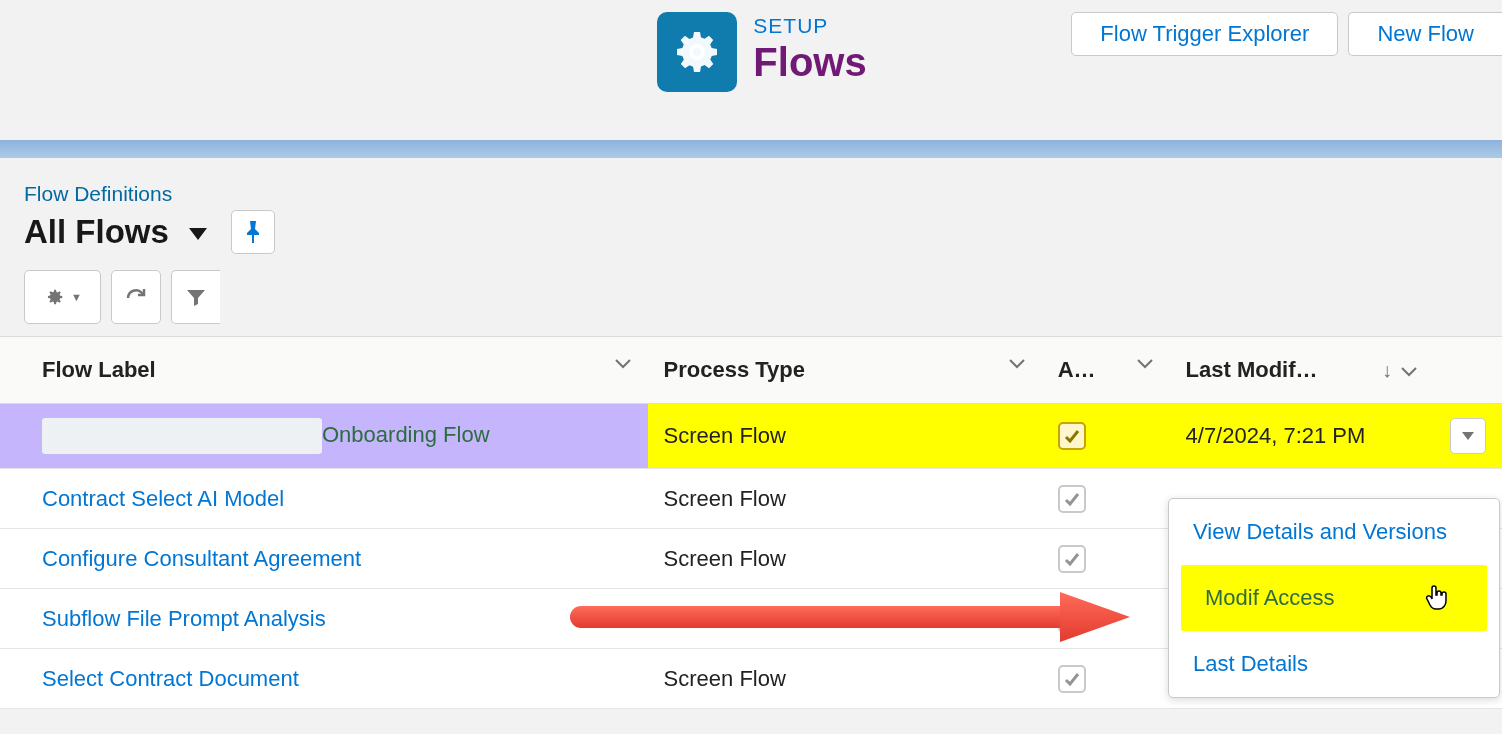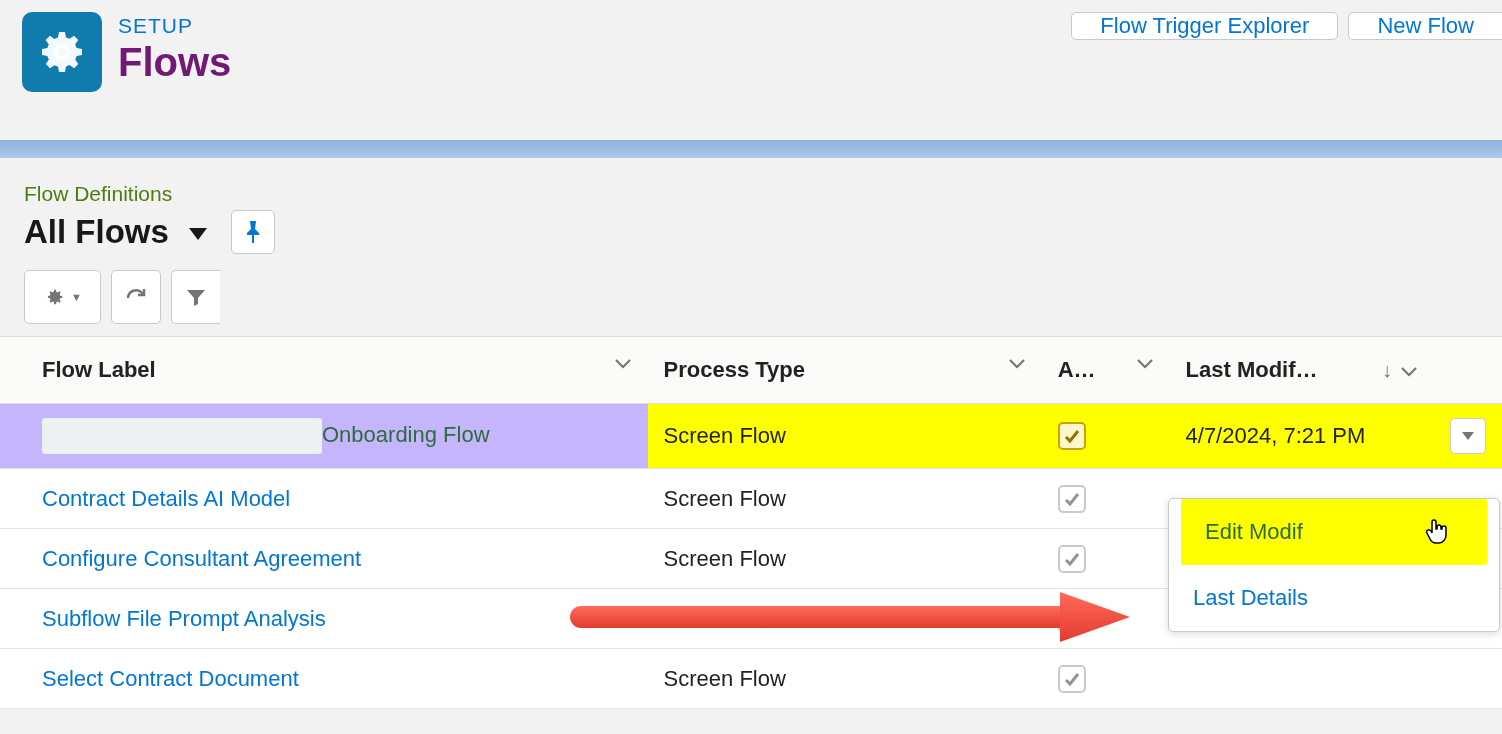--- a/index.html
+++ b/index.html
@@ -1,27 +1,27 @@
 <!DOCTYPE html>
 <html><head>
 <meta charset="utf-8">
 <style>
 * { box-sizing: border-box; margin: 0; padding: 0; }
 body { font-family: -apple-system, BlinkMacSystemFont, "Segoe UI", Arial, sans-serif; background: #f3f2f2; width: 1502px; height: 734px; overflow: hidden; position: relative; }
-.header { display: flex; align-items: flex-start; padding: 12px 0 0 22px; position: relative; height: 140px; }
+.header { display: flex; align-items: flex-start; padding: 12px 0 0 22px; position: relative; height: 140px; justify-content: center; }
 .setup-icon { width: 80px; height: 80px; background: #107cad; border-radius: 10px; display: flex; align-items: center; justify-content: center; }
 .setup-icon svg { fill: #fff; width: 52px; height: 52px; }
 .title-block { margin-left: 16px; }
 .setup-label { color: #0176d3; font-size: 21px; letter-spacing: 1px; margin-top: 2px; }
 .page-title { font-size: 40px; font-weight: 700; color: #701a75; margin-top: 2px; }
 .header-buttons { position: absolute; right: 0; top: 12px; display: flex; gap: 10px; }
-.btn { background: #fff; border: 1px solid #c9c9c9; border-radius: 5px; padding: 0 28px; font-size: 22px; color: #0176d3; cursor: pointer; }
+.btn { background: #fff; border: 1px solid #c9c9c9; border-radius: 5px; padding: 8px 28px; font-size: 22px; color: #0176d3; cursor: pointer; }
 .ribbon { height: 18px; background: linear-gradient(#7ba7d7, #9ec3e6); opacity: 0.85; }
 .content-header { padding: 24px 24px 12px 24px; position: relative; }
-.subtitle { font-size: 21px; color: #4d7c0f; }
+.subtitle { font-size: 21px; color: #0369a1; }
 .view-name { display: flex; align-items: center; gap: 20px; margin-top: 4px; }
 .view-name h2 { font-size: 33px; font-weight: 800; color: #181818; }
 .caret-down { border-left: 9px solid transparent; border-right: 9px solid transparent; border-top: 12px solid #181818; margin-top: 4px; }
 .pin-btn { width: 44px; height: 44px; border: 1px solid #c9c9c9; border-radius: 5px; background: #fff; display: flex; align-items: center; justify-content: center; margin-left: 4px; cursor: pointer; }
 .pin-btn svg { width: 18px; height: 22px; fill: #0176d3; }
 .status-row { display: flex; align-items: center; justify-content: space-between; padding: 4px 0 12px 24px; }
 .status-text { font-size: 21px; color: #444; }
 .toolbar { display: flex; gap: 10px; padding-right: 0; }
 .tool-btn { background: #fff; border: 1px solid #c9c9c9; border-radius: 5px; height: 54px; display: flex; align-items: center; justify-content: center; cursor: pointer; padding: 0 18px; color: #747474; }
 .tool-btn.narrow { padding: 0 12px; }
@@ -170,21 +170,21 @@
         <td>4/7/2024, 7:21 PM</td>
         <td>
           <span class="row-menu-btn">
             <svg width="12" height="8" viewBox="0 0 12 8">
               <polygon points="0,0 12,0 6,8" fill="#747474"></polygon>
             </svg>
           </span>
         </td>
       </tr>
       <tr>
-        <td class="first-cell-pad"><span class="link">Contract Details AI Model</span></td>
+        <td class="first-cell-pad"><span class="link">Contract Select AI Model</span></td>
         <td>Screen Flow</td>
         <td><span class="checkbox">
             <svg viewBox="0 0 16 16">
               <polyline points="2,9 6,13 14,3"></polyline>
             </svg>
           </span></td>
         <td></td>
         <td></td>
       </tr>
       <tr>
@@ -217,22 +217,23 @@
               <polyline points="2,9 6,13 14,3"></polyline>
             </svg>
           </span></td>
         <td></td>
         <td></td>
       </tr>
     </tbody>
 </table>
 
 <div class="dropdown-menu">
+  <div class="menu-item">View Details and Versions</div>
   <div class="menu-item highlighted">
-    <span>Edit Modif</span>
+    <span>Modif Access</span>
     <svg class="cursor-icon" viewBox="0 0 24 28">
       <path d="M9 2c1 0 2 1 2 2v7h1V9c0-1 1-2 2-2s2 1 2 2v2h1v-1c0-1 1-2 2-2s2 1 2 2v7c0 4-3 8-7 8h-3c-3 0-5-2-6-4l-3-6c-1-1 0-3 1-3 1-1 2 0 3 1l1 2V4c0-1 1-2 2-2z" fill="#fff" stroke="#000" stroke-width="1.5"></path>
     </svg>
   </div>
   <div class="menu-item">Last Details</div>
 </div>
 
 <div class="arrow-annotation">
   <svg width="560" height="50" viewBox="0 0 560 50">
     <defs>

